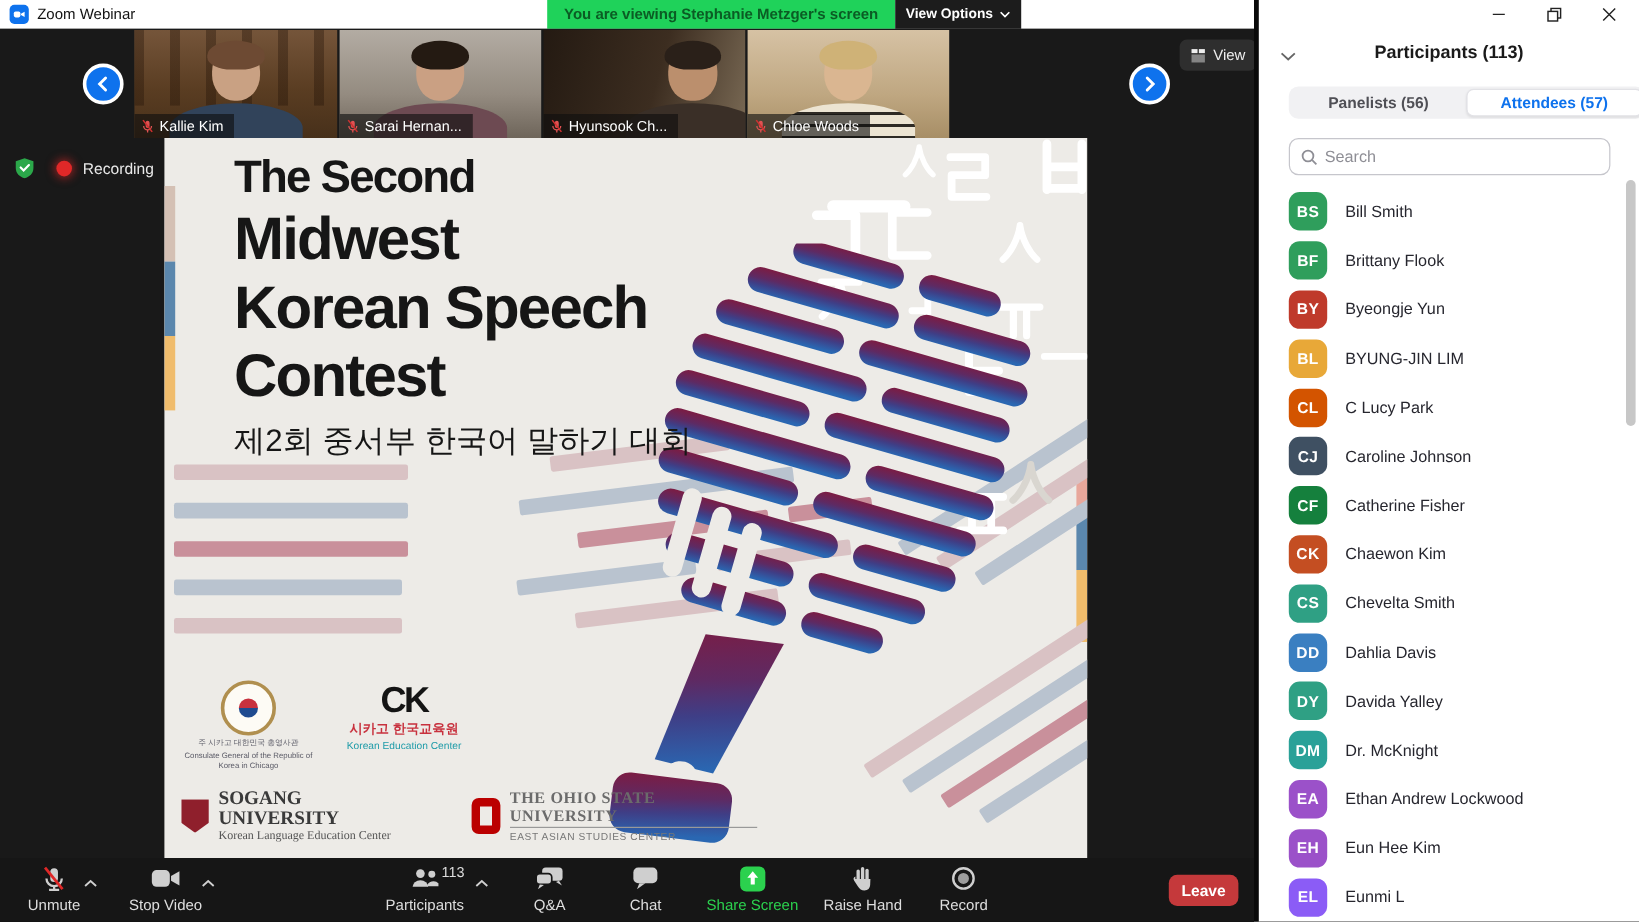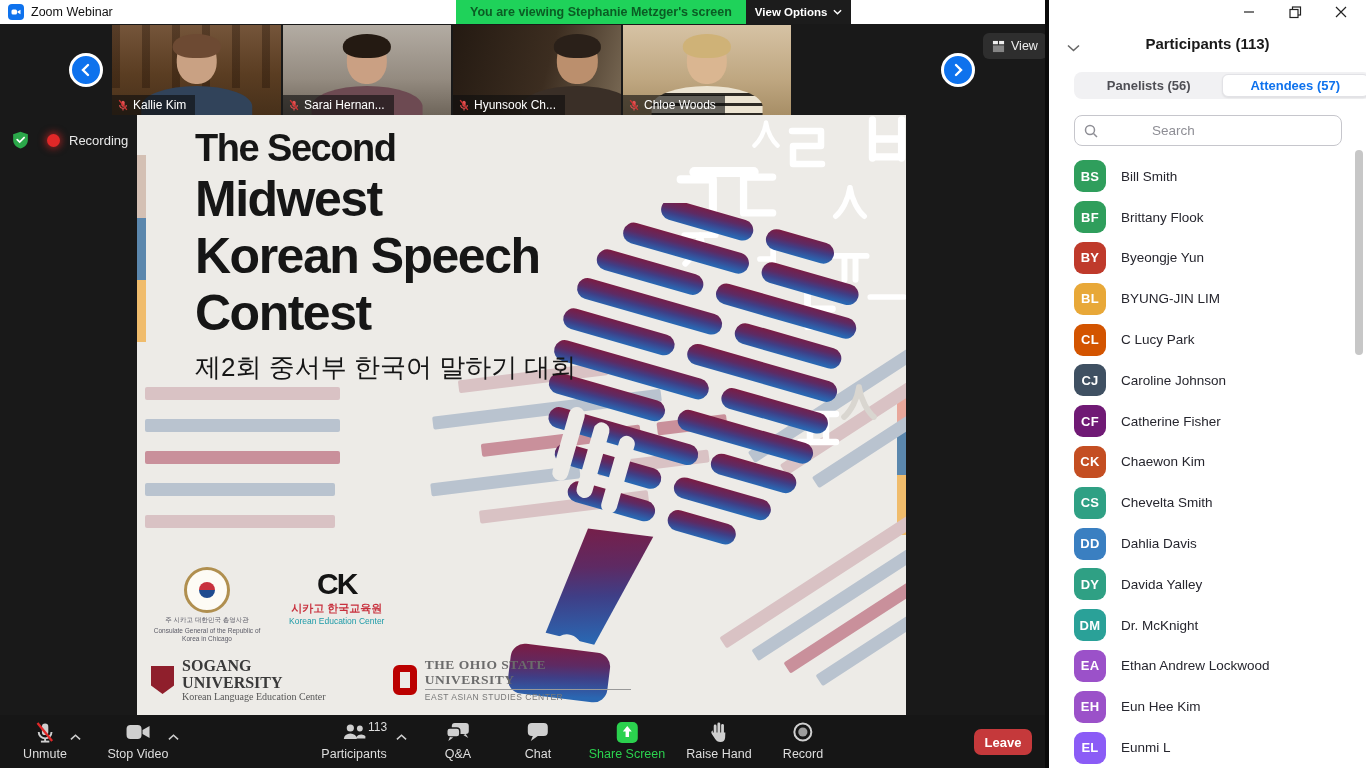--- a/index.html
+++ b/index.html
@@ -86,21 +86,21 @@
 
   
   .panel { position:absolute; left:1045px; top:0; width:321px; height:768px; background:#fff; border-left:4px solid #0a0a0a; }
   .winctl { position:absolute; top:2px; width:20px; height:20px; display:flex; align-items:center; justify-content:center; cursor:pointer; }
   .p-collapse { position:absolute; left:18px; top:38px; cursor:pointer; }
   .p-title { position:absolute; left:0; top:35px; width:100%; text-align:center; font-size:15px; font-weight:bold; color:#1a1a1a; }
   .p-tabs { position:absolute; left:25px; top:72px; width:297px; height:27px; background:#f1f1f3; border-radius:8px; display:flex; padding:2px; }
   .p-tab { flex:1; display:flex; align-items:center; justify-content:center; font-size:13px; font-weight:bold; color:#4f4f55; border-radius:6px; cursor:pointer; }
   .p-tab.active { background:#fff; color:#0E72ED; border:1px solid #e2e2e6; box-shadow:0 1px 2px rgba(0,0,0,.08); }
   .p-search { position:absolute; left:25px; top:115px; width:268px; height:31px; border:1.5px solid #c6c6cc; border-radius:8px; display:flex; align-items:center; padding:0 9px; gap:6px; background:#fff; }
-  .p-search input { border:none; outline:none; flex:1; font-size:13.5px; color:#333; font-family:"Liberation Sans",sans-serif;margin-left:48px; }
+  .p-search input { border:none; outline:none; flex:1; font-size:13.5px; color:#333; font-family:"Liberation Sans",sans-serif; }
   .p-search input::placeholder { color:#8e8e95; }
   .p-list { position:absolute; left:0; top:156px; width:100%; }
   .p-row { height:40.8px; display:flex; align-items:center; padding-left:25px; cursor:pointer; }
   .p-avatar { width:32px; height:32px; border-radius:9px; color:#fff; font-size:13px; font-weight:bold; display:flex; align-items:center; justify-content:center; letter-spacing:.3px; }
   .p-name { margin-left:15px; font-size:13.5px; color:#26262e; }
   .p-scroll { position:absolute; left:306px; top:150px; width:8px; height:205px; border-radius:4px; background:#c7c7c7; cursor:pointer; }
 </style>
 </head>
 <body>
 
@@ -531,29 +531,29 @@
       </div>
       <div class="p-row">
         <span class="p-avatar" style="background: rgb(211, 84, 0);">CL</span>
         <span class="p-name">C Lucy Park</span>
       </div>
       <div class="p-row">
         <span class="p-avatar" style="background: rgb(63, 80, 98);">CJ</span>
         <span class="p-name">Caroline Johnson</span>
       </div>
       <div class="p-row">
-        <span class="p-avatar" style="background: #701a75;">CF</span>
+        <span class="p-avatar" style="background: #15803d;">CF</span>
         <span class="p-name">Catherine Fisher</span>
       </div>
       <div class="p-row">
         <span class="p-avatar" style="background: rgb(196, 78, 34);">CK</span>
         <span class="p-name">Chaewon Kim</span>
       </div>
       <div class="p-row">
-        <span class="p-avatar" style="background: rgb(47, 160, 132); border-radius: 8px;">CS</span>
+        <span class="p-avatar" style="background: rgb(47, 160, 132);">CS</span>
         <span class="p-name">Chevelta Smith</span>
       </div>
       <div class="p-row">
         <span class="p-avatar" style="background: rgb(58, 127, 193);">DD</span>
         <span class="p-name">Dahlia Davis</span>
       </div>
       <div class="p-row">
         <span class="p-avatar" style="background: rgb(47, 160, 132);">DY</span>
         <span class="p-name">Davida Yalley</span>
       </div>

